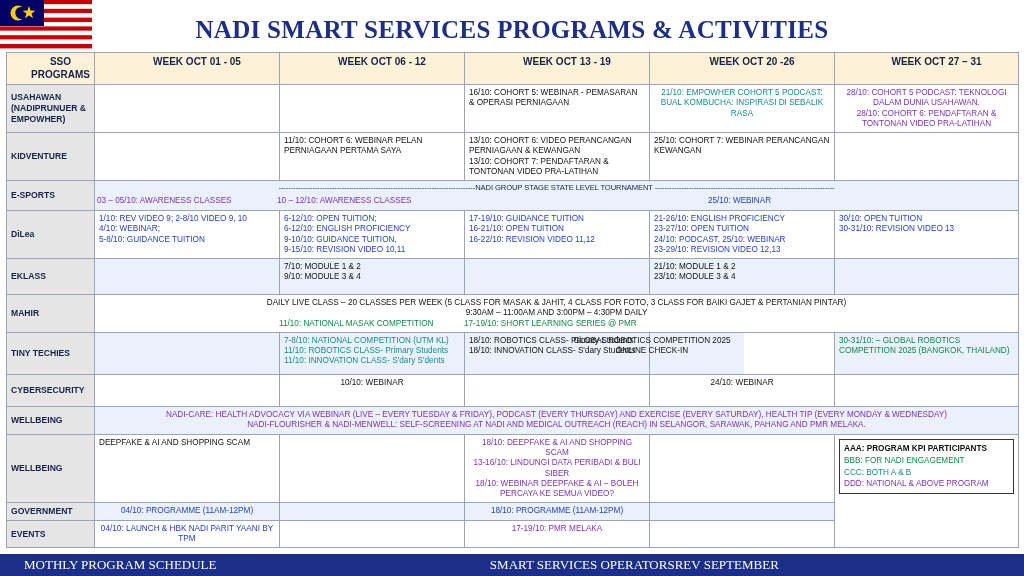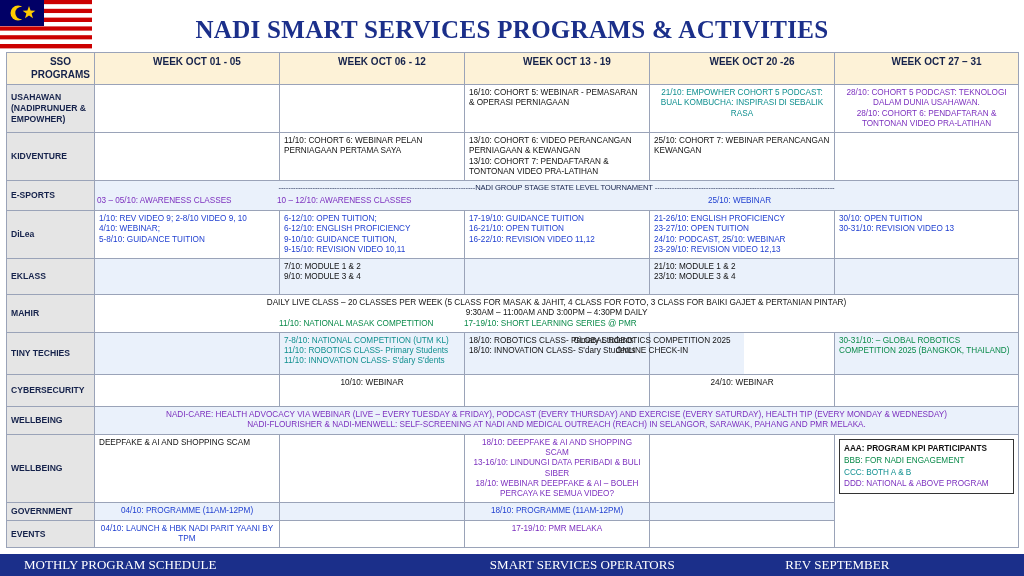--- a/index.html
+++ b/index.html
@@ -64,21 +64,21 @@
     background:#fff;
   }
   .footer{
     position:absolute;left:0;bottom:0;width:1024px;height:22px;
     background:#1b2f8a;color:#fff;display:flex;align-items:center;
     font-family:"Liberation Serif", serif;font-size:13px;
   }
   .footer div{flex:1;}
   .footer .l{padding-left:24px;text-align:left;}
   .footer .c2{text-align:right;}
-  .footer .r{text-align:center;padding-right:24px;font-family:Liberation Serif, serif;}
+  .footer .r{text-align:left;padding-right:24px;font-family:Liberation Serif, serif;}
 </style>
 </head>
 <body>
 
 <div class="flag">
   <svg width="92" height="62" viewBox="0 0 92 62">
     <g>
       <rect x="0" y="0" width="92" height="4.4" fill="#cc0001"></rect>
       <rect x="0" y="4.4" width="92" height="4.4" fill="#ffffff"></rect>
       <rect x="0" y="8.8" width="92" height="4.4" fill="#cc0001"></rect>

